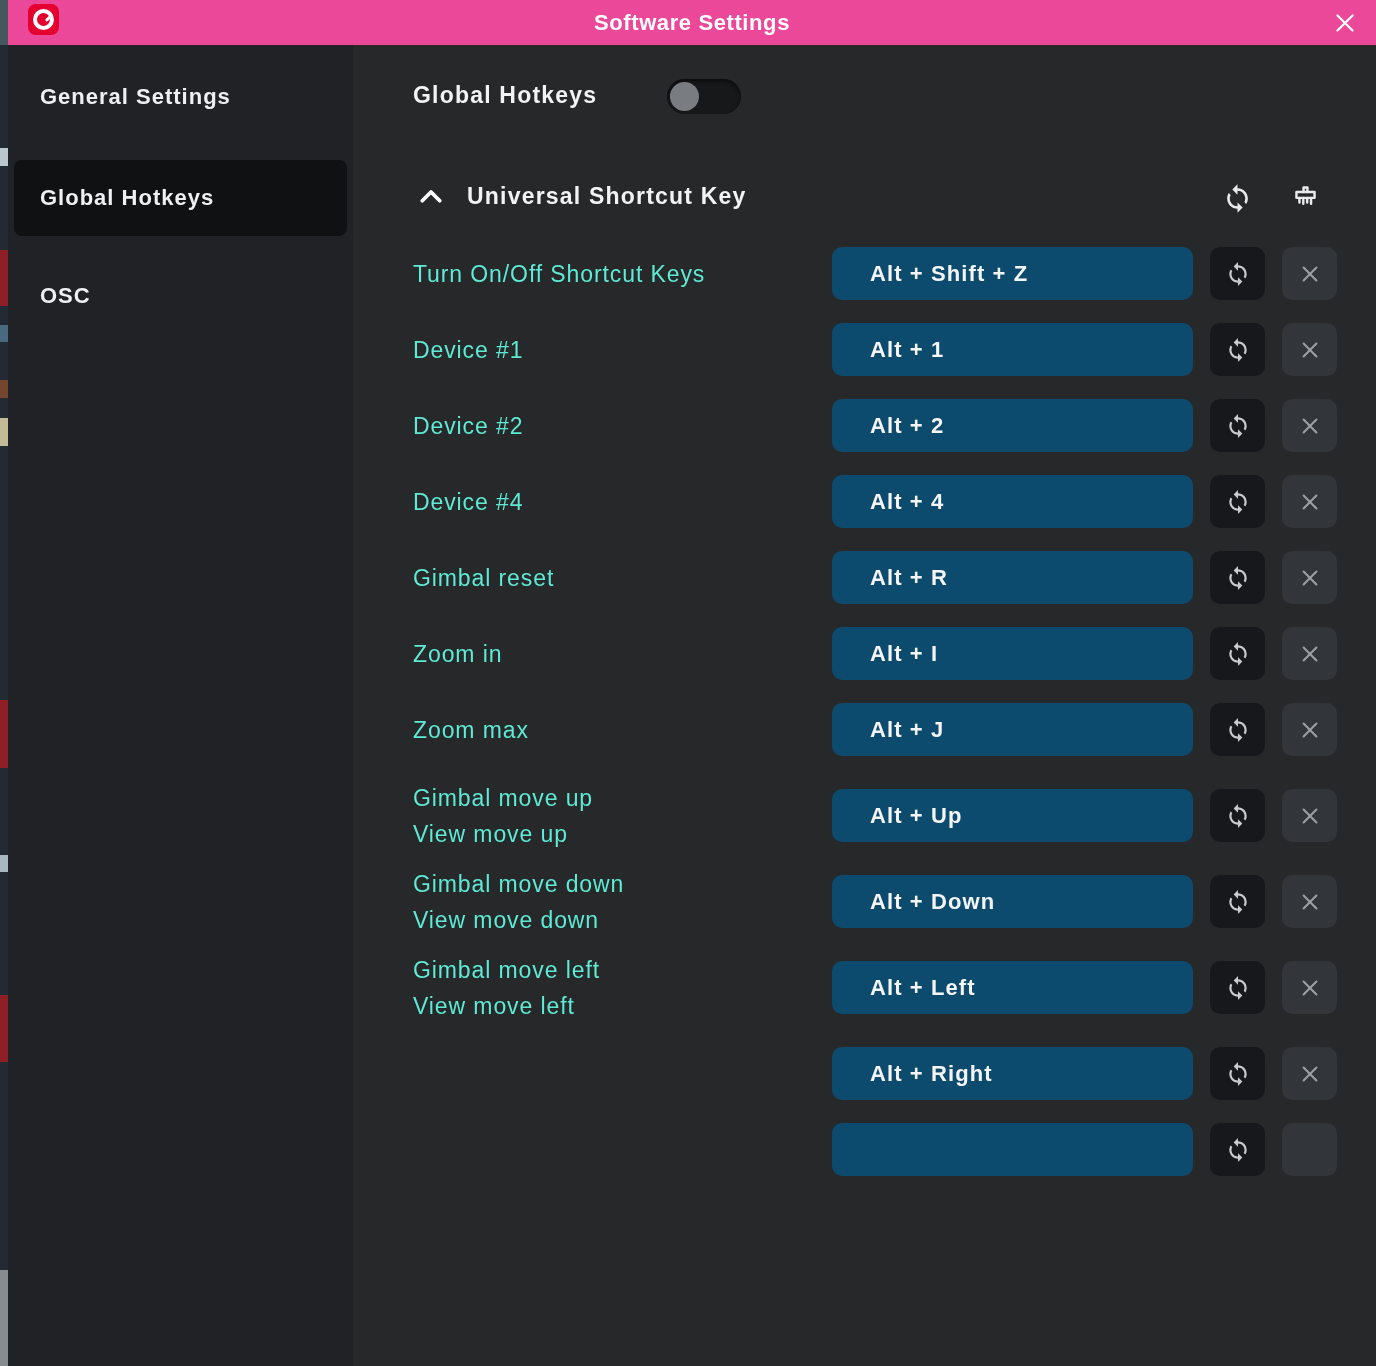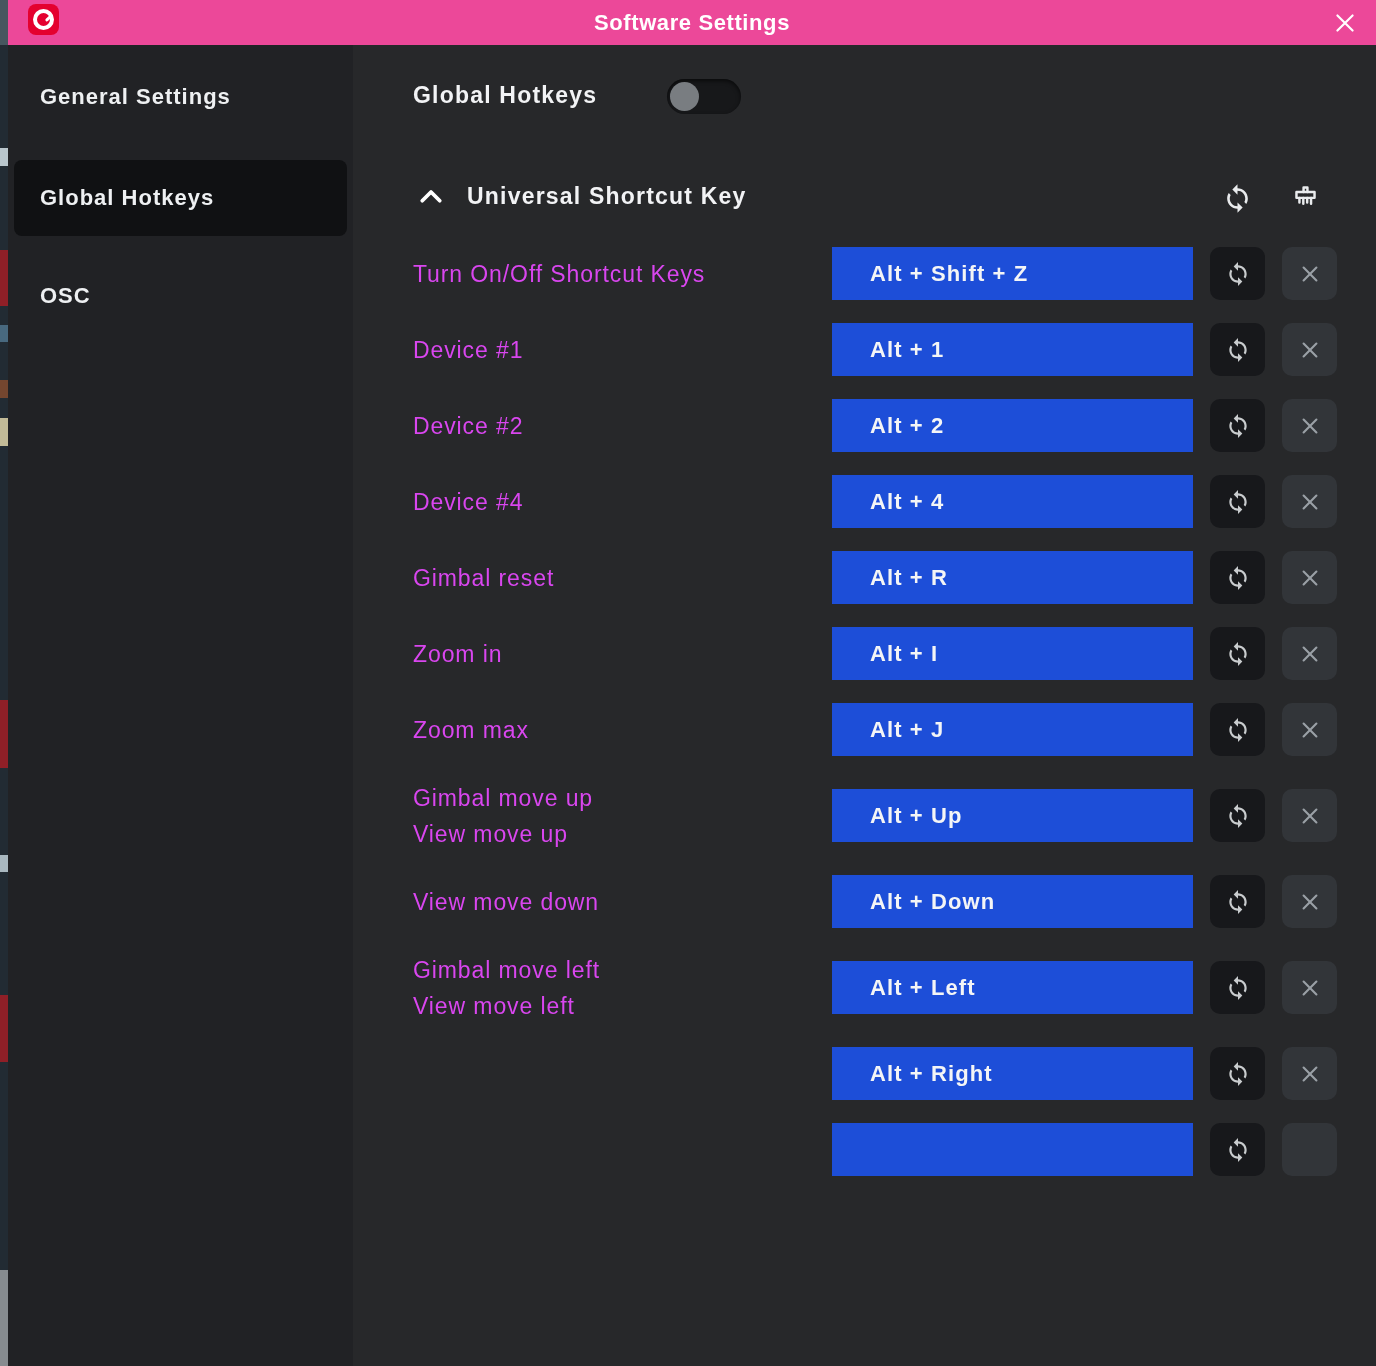--- a/index.html
+++ b/index.html
@@ -49,23 +49,23 @@
     cursor:pointer;color:#e9ebed;display:flex;align-items:center;justify-content:center;}
   .head-btn.refresh{left:864px;}
   .head-btn.broom{left:932px;}
 
   
   .rows{position:absolute;left:60px;top:202px;width:963px;}
   .row{position:relative;height:53px;margin-top:23px;}
   .row:first-child{margin-top:0;}
   .row.two-line{margin-top:33px;}
   .row-label{position:absolute;left:0;top:50%;transform:translateY(-50%);max-width:400px;
-    font-size:23px;font-weight:500;letter-spacing:.9px;line-height:36px;color:#d946ef;}
+    font-size:23px;font-weight:500;letter-spacing:.9px;line-height:36px;color:#5eead4;}
   .hotkey-input{position:absolute;left:419px;top:0;width:361px;height:53px;box-sizing:border-box;
-    background:#1d4ed8;border-radius:0;display:flex;align-items:center;padding-left:38px;
+    background:#0c4a6e;border-radius:10px;display:flex;align-items:center;padding-left:38px;
     font-size:22px;font-weight:600;letter-spacing:1.1px;color:#f4f5f6;cursor:text;}
   .icon-btn{position:absolute;top:0;width:55px;height:53px;border-radius:10px;border:none;padding:0;
     cursor:pointer;display:flex;align-items:center;justify-content:center;}
   .reset-btn{left:797px;background:#17181b;color:#c9ccce;}
   .clear-btn{left:869px;background:#323539;color:#9aa0a6;}
 </style>
 </head>
 <body>
 
 <div class="edge">
@@ -273,20 +273,21 @@
           </svg>
     </button>
     <button class="icon-btn clear-btn">
       <svg width="22" height="22" viewBox="0 0 24 24" fill="none" stroke="currentColor" stroke-width="2.3" stroke-linecap="round">
             <path d="M5 5 19 19M19 5 5 19"></path>
           </svg>
     </button>
   </div>
       <div class="row two-line">
     <div class="row-label">
+          <div>Gimbal move down</div>
           <div>View move down</div>
         </div>
     <div class="hotkey-input">
       <span class="hotkey-text">Alt + Down</span>
     </div>
     <button class="icon-btn reset-btn">
       <svg width="26" height="26" viewBox="0 0 24 24" fill="currentColor">
             <path d="M12 4V1L8 5l4 4V6c3.31 0 6 2.69 6 6 0 1.01-.25 1.97-.7 2.8l1.46 1.46C19.54 15.03 20 13.57 20 12c0-4.42-3.58-8-8-8zm0 14c-3.31 0-6-2.69-6-6 0-1.01.25-1.97.7-2.8L5.24 7.74C4.46 8.97 4 10.43 4 12c0 4.42 3.58 8 8 8v3l4-4-4-4v3z"></path>
           </svg>
     </button>

